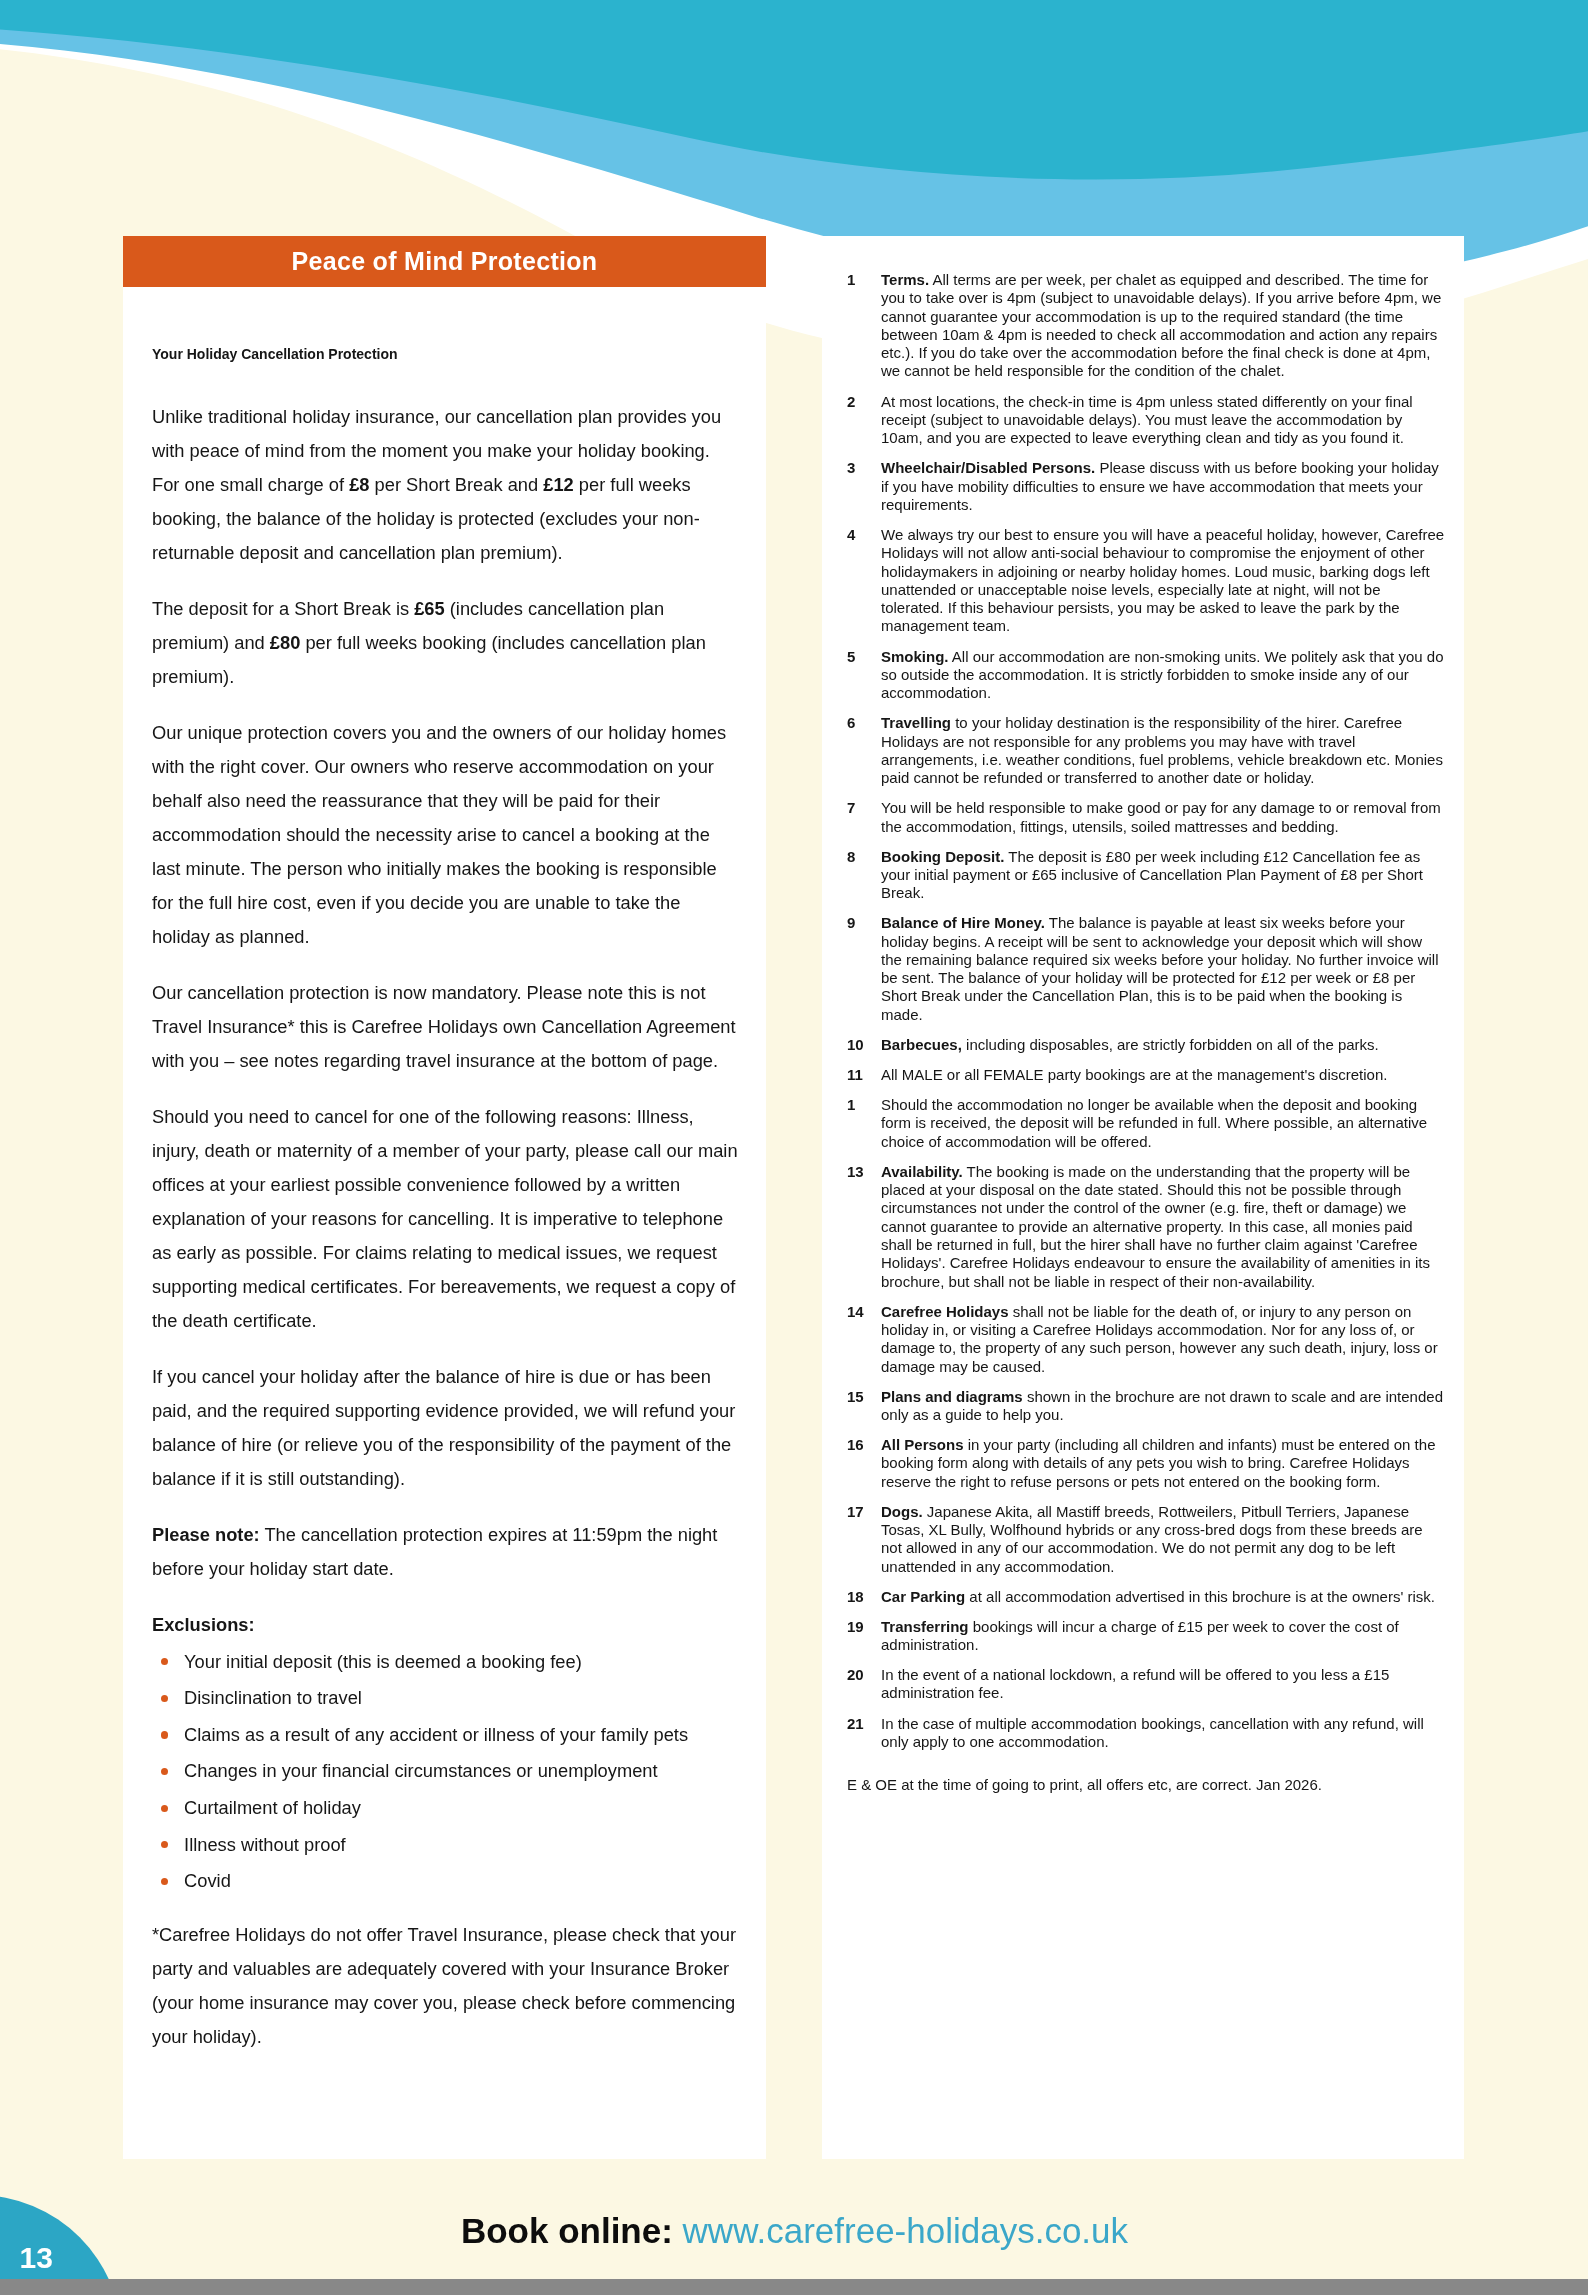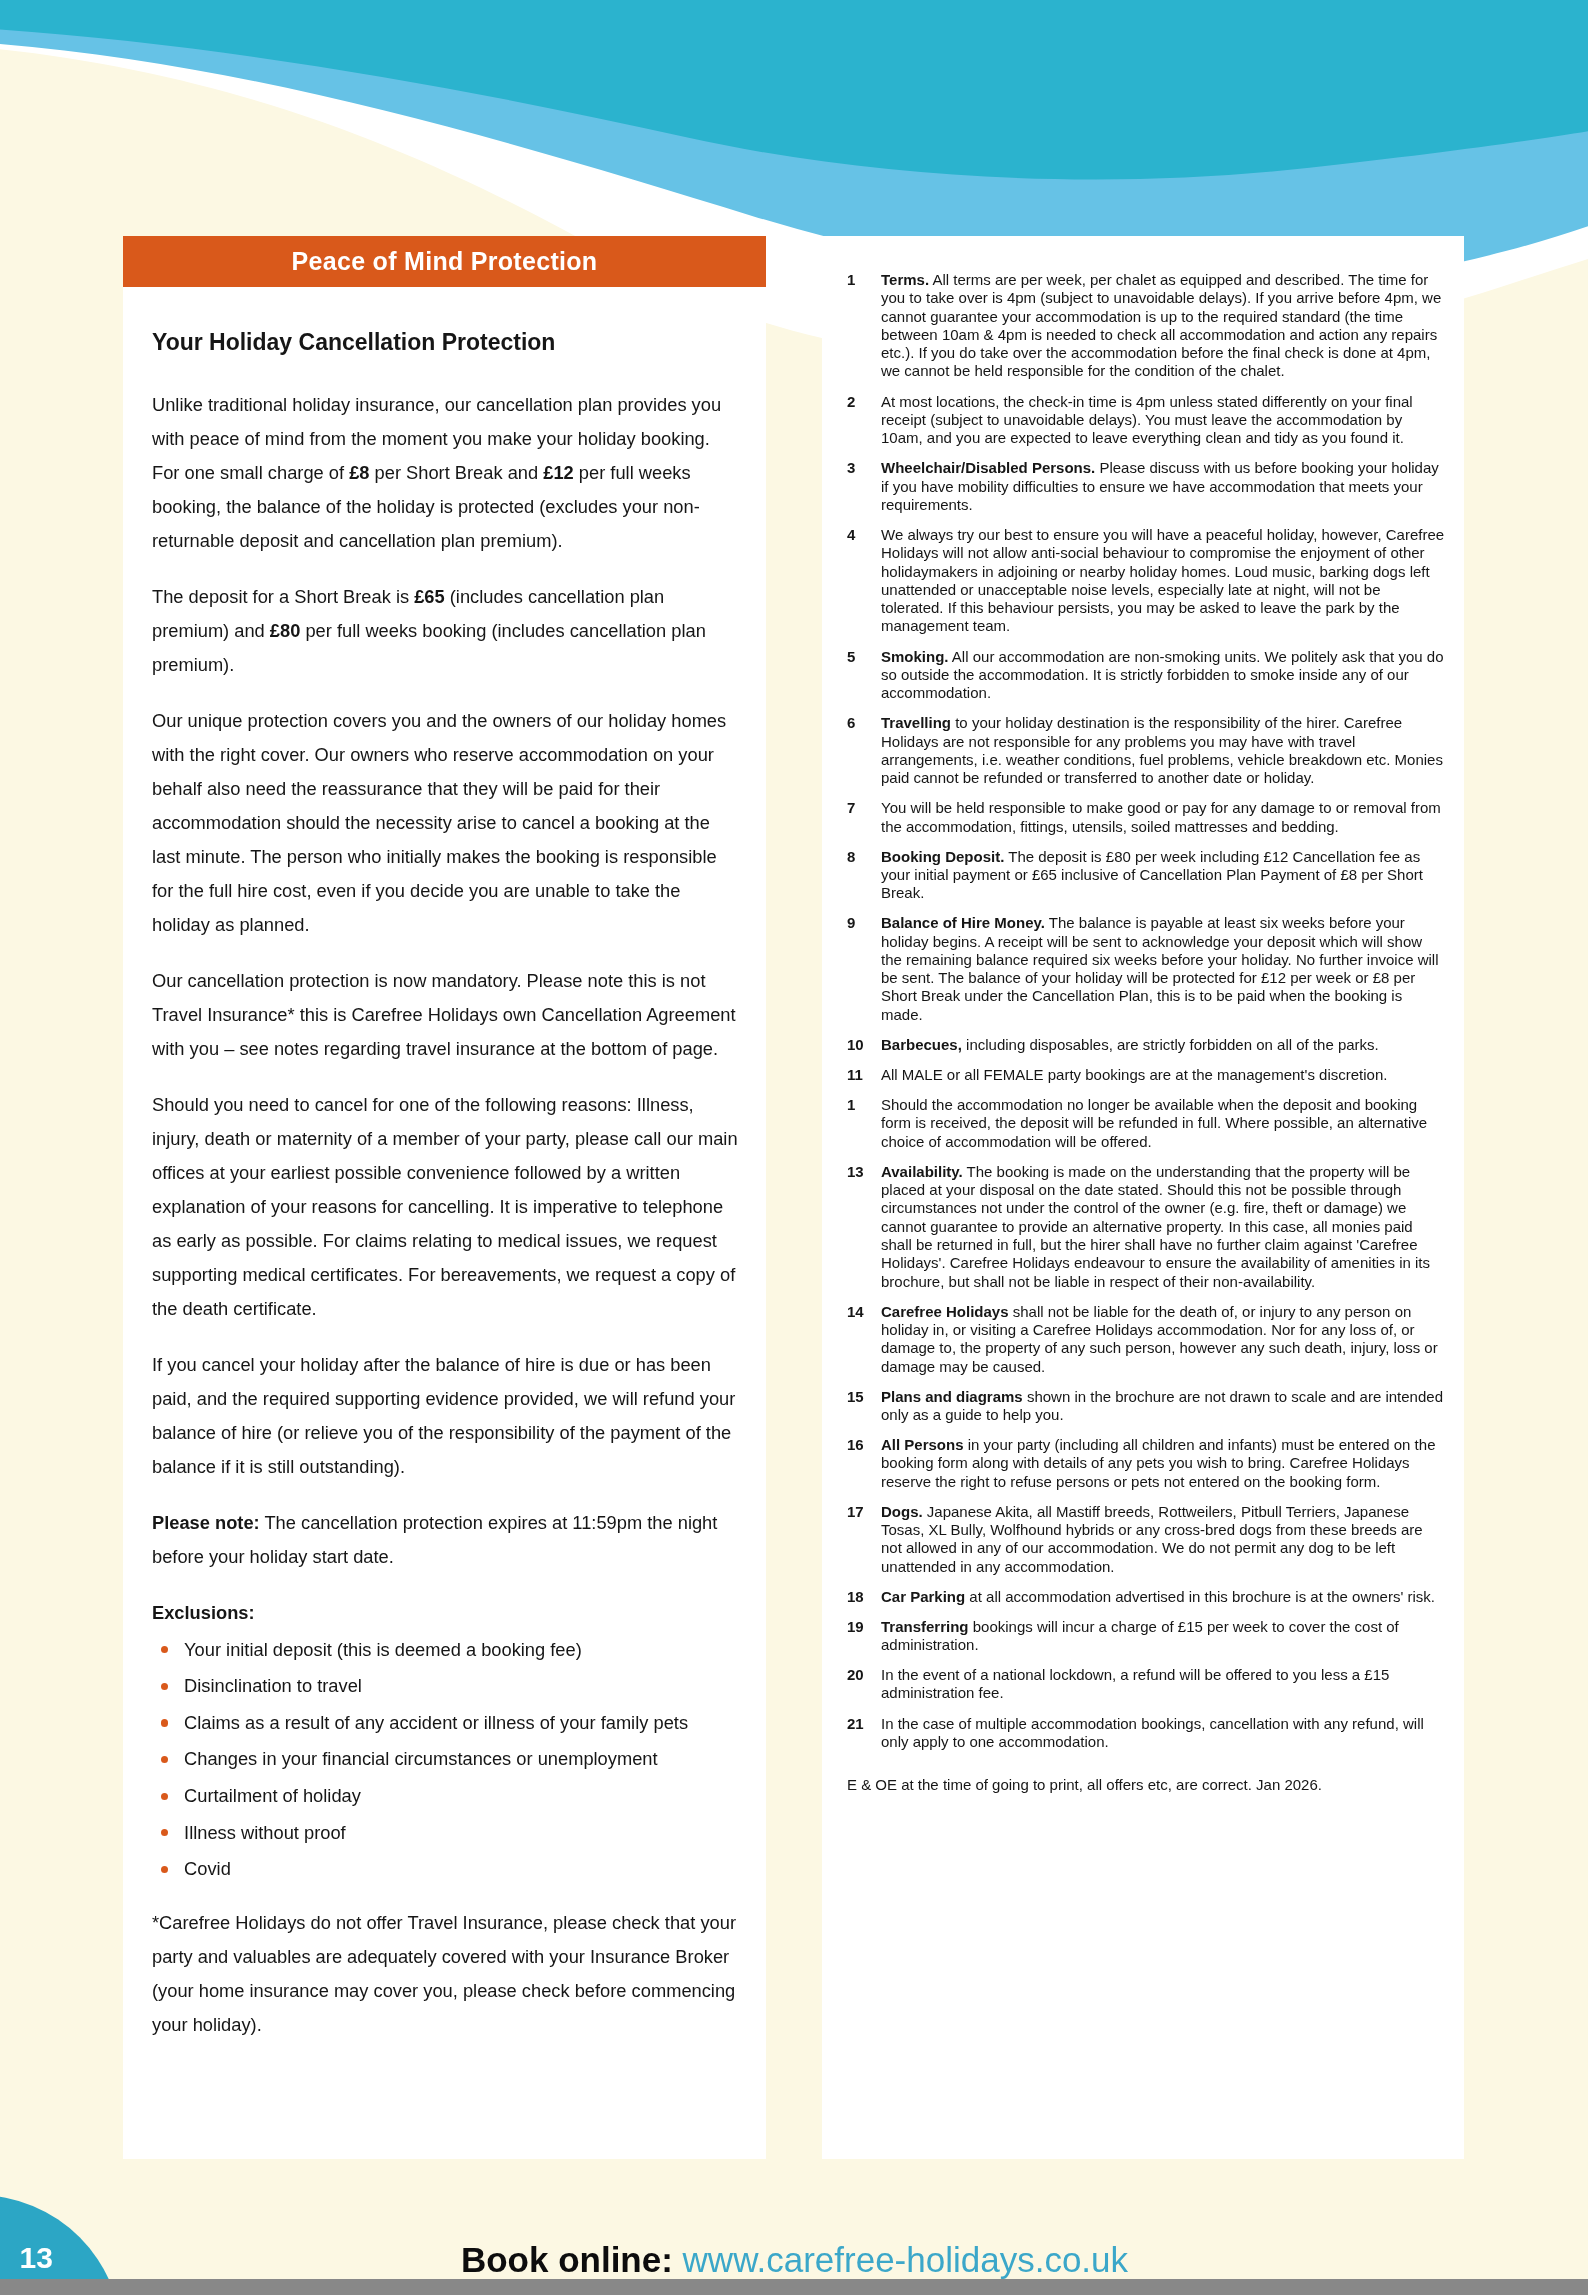--- a/index.html
+++ b/index.html
@@ -7,33 +7,33 @@
   .page{position:relative;width:1589px;height:2279px;background:var(--cream,#FCF8E3);overflow:hidden;color:var(--text,#161616);}
   .wave-svg{position:absolute;top:0;left:0;}
   .wave-white{fill:#ffffff;}
   .wave-light{fill:var(--wave-light,#66C2E6);}
   .wave-dark{fill:var(--wave-dark,#2BB3CE);}
   .panel{position:absolute;top:236px;height:1923px;background:#ffffff;}
   .panel-left{left:123px;width:643px;}
   .panel-right{left:822px;width:642px;}
   .bar{height:51px;background:var(--orange,#D9591B);color:#ffffff;font-weight:bold;font-size:25px;line-height:51px;text-align:center;letter-spacing:0.3px;}
   .left-body{padding:38px 26px 0 29px;font-size:18.3px;line-height:34px;overflow:hidden;height:1834px;box-sizing:border-box;}
-  .left-body h3{font-size:23px;margin:0 0 29px 0;}
+  .left-body h3{font-size:14px;margin:12px 0 29px 0;}
   .left-body p{margin:0 0 22px 0;}
   .left-body .b, .term-text .b, .lead{font-weight:bold;}
   .excl-title{font-weight:bold;margin-bottom:2.6px !important;}
   ul.excl{list-style:none;margin:0 0 19.6px 0;padding:0;}
   ul.excl li{display:flex;margin:0 0 2.6px 0;}
   .dot{flex:none;width:7.2px;height:7.2px;border-radius:50%;background:var(--orange,#D9591B);margin:13.7px 15.7px 0 9.2px;}
   .right-body{padding:35px 18.3px 0 25px;font-size:15px;line-height:18.3px;overflow:hidden;height:1837px;box-sizing:border-box;}
   .term{display:flex;margin:0 0 11.8px 0;}
   .term-num{flex:none;width:34px;font-weight:bold;}
   .term-text{flex:1;}
   .eoe{margin:25px 0 0 0;}
-  .footer{position:absolute;top:2211px;left:0;width:1589px;text-align:center;font-size:35px;margin-top:29px;}
+  .footer{position:absolute;top:2211px;left:0;width:1589px;text-align:center;font-size:35px;}
   .footer .lbl{font-weight:bold;color:#0d0d0d;}
   .footer .url{color:var(--url,#3BA7C9);}
   .badge{position:absolute;left:-167px;top:2195px;width:289px;height:289px;border-radius:50%;background:var(--teal,#2CA6C5);}
   .badge-num{position:absolute;left:19.6px;top:2241px;font-size:30px;font-weight:bold;color:#ffffff;}
 </style>
 </head>
 <body>
 
 <div class="page" style="--cream: #FCF8E3; --orange: #D9591B; --wave-dark: #2BB3CE; --wave-light: #66C2E6; --teal: #2CA6C5; --url: #3BA7C9; --text: #161616;">
 

